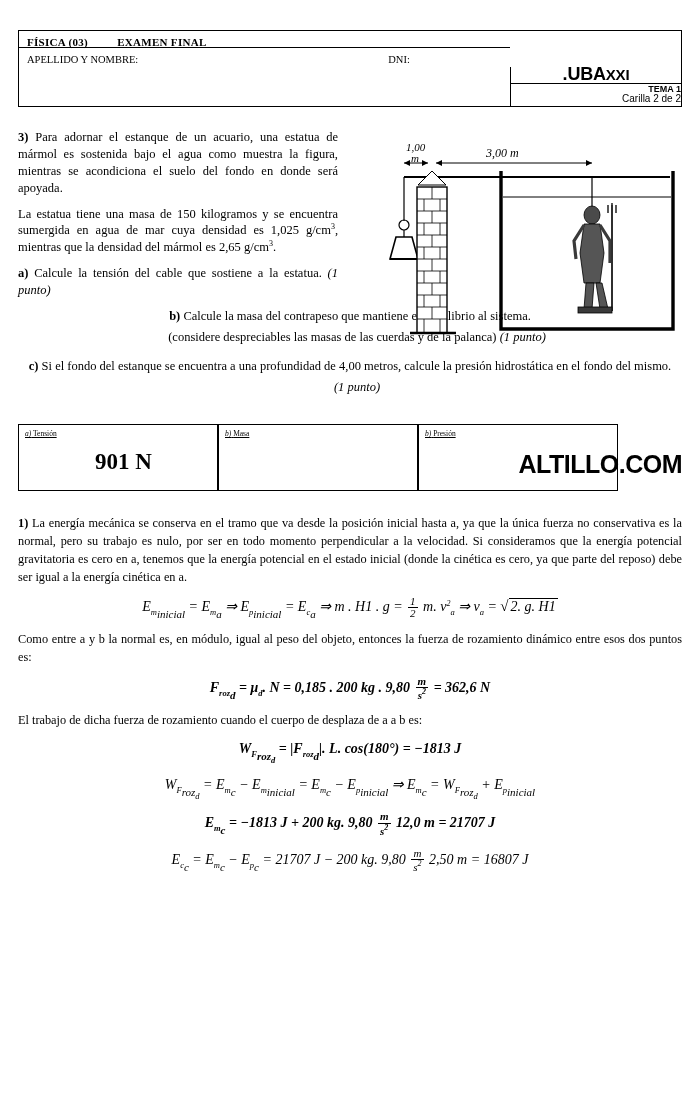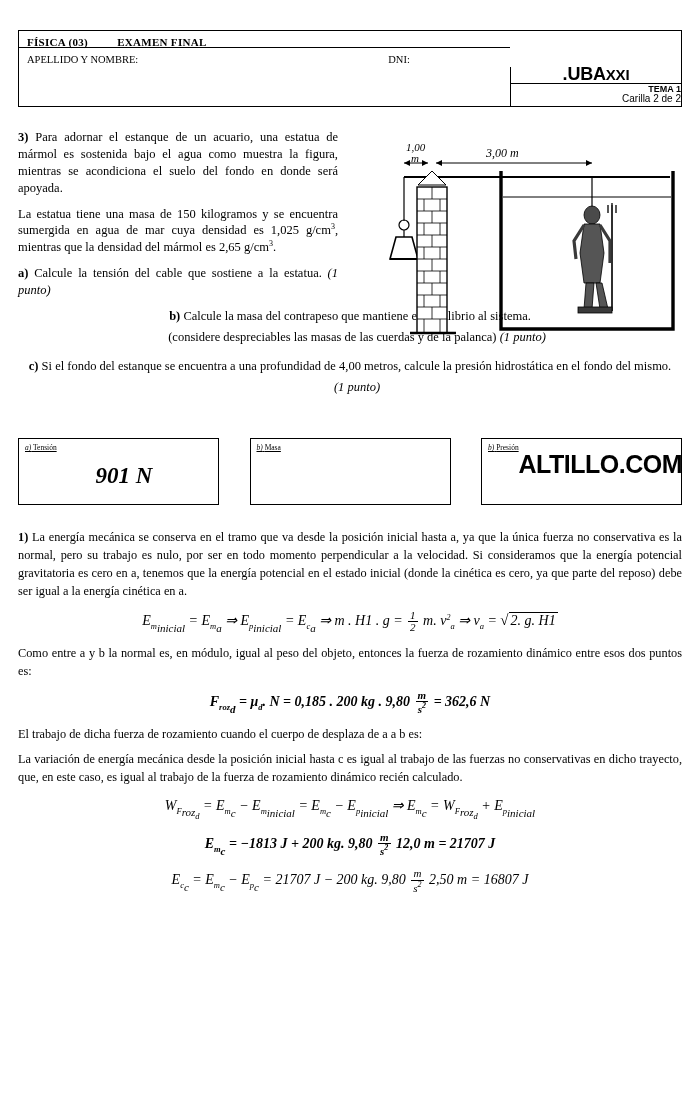--- a/index.html
+++ b/index.html
@@ -140,24 +140,24 @@
     right: 18px;
     top: 420px;
     font-family: "Liberation Sans", sans-serif;
     font-weight: bold;
     font-size: 25px;
     letter-spacing: -0.5px;
   }
 
   
   .answers {
-    margin-top: 42px;
+    margin-top: 28px;
     display: flex;
     justify-content: space-between;
-    width: 664px;
+    width: 600px;
   }
   .ansbox {
     width: 201px;
     height: 67px;
     border: 1px solid #000;
     position: relative;
     box-sizing: border-box;
   }
   .ansbox .lbl {
     position: absolute;
@@ -167,21 +167,20 @@
     font-family: "Liberation Serif", serif;
     text-decoration: underline;
   }
   .ansbox .lbl .k { font-style: italic; }
   .ansbox .val {
     position: absolute;
     left: 11px; right: 0;
     top: 24px;
     text-align: center;
     font-family: "Liberation Serif", serif;
-    font-style: italic;
     font-weight: bold;
     font-size: 23px;
   }
   .ansbox .val sup { font-size: 13px; vertical-align: super; }
 
   
   .solution {
     margin-top: 24px;
     width: 664px;
     font-size: 12.3px;
@@ -400,22 +399,24 @@
     <p>Como entre a y b la normal es, en módulo, igual al peso del objeto, entonces la fuerza de rozamiento dinámico entre esos dos puntos es:</p>
 
     <div class="eq bold-eq">
       F<sub>roz<sub class="eqs">d</sub></sub> = μ<sub>d</sub>. N = 0,185 . 200 kg . 9,80
       <span class="frac"><span class="num">m</span><span class="den">s<sup>2</sup></span></span>
       = 362,6 N
     </div>
 
     <p>El trabajo de dicha fuerza de rozamiento cuando el cuerpo de desplaza de a a b es:</p>
 
-
-    <p>La variación de energía mecánica desde la posición inicial hasta c es igual al trabajo de las fuerzas no conservativas en dicho trayecto, que, en este caso, es igual al trabajo de la fuerza de rozamiento dinámico recién calculado.</p>
+    <div class="eq bold-eq">
+      W<sub>F<sub class="eqs">roz<sub>d</sub></sub></sub> = |F<sub>roz<sub class="eqs">d</sub></sub>|. L. cos(180°) = −1813 J
+    </div>
+
 
     <div class="eq">
       W<sub>F<sub class="eqs">roz<sub>d</sub></sub></sub> = E<sub>m<sub class="eqs">c</sub></sub> − E<sub>m<sub class="eqs">inicial</sub></sub> = E<sub>m<sub class="eqs">c</sub></sub> − E<sub>p<sub class="eqs">inicial</sub></sub> ⇒ E<sub>m<sub class="eqs">c</sub></sub> = W<sub>F<sub class="eqs">roz<sub>d</sub></sub></sub> + E<sub>p<sub class="eqs">inicial</sub></sub>
     </div>
 
     <div class="eq bold-eq">
       E<sub>m<sub class="eqs">c</sub></sub> = −1813 J + 200 kg. 9,80
       <span class="frac"><span class="num">m</span><span class="den">s<sup>2</sup></span></span>
       12,0 m =  21707 J
     </div>

